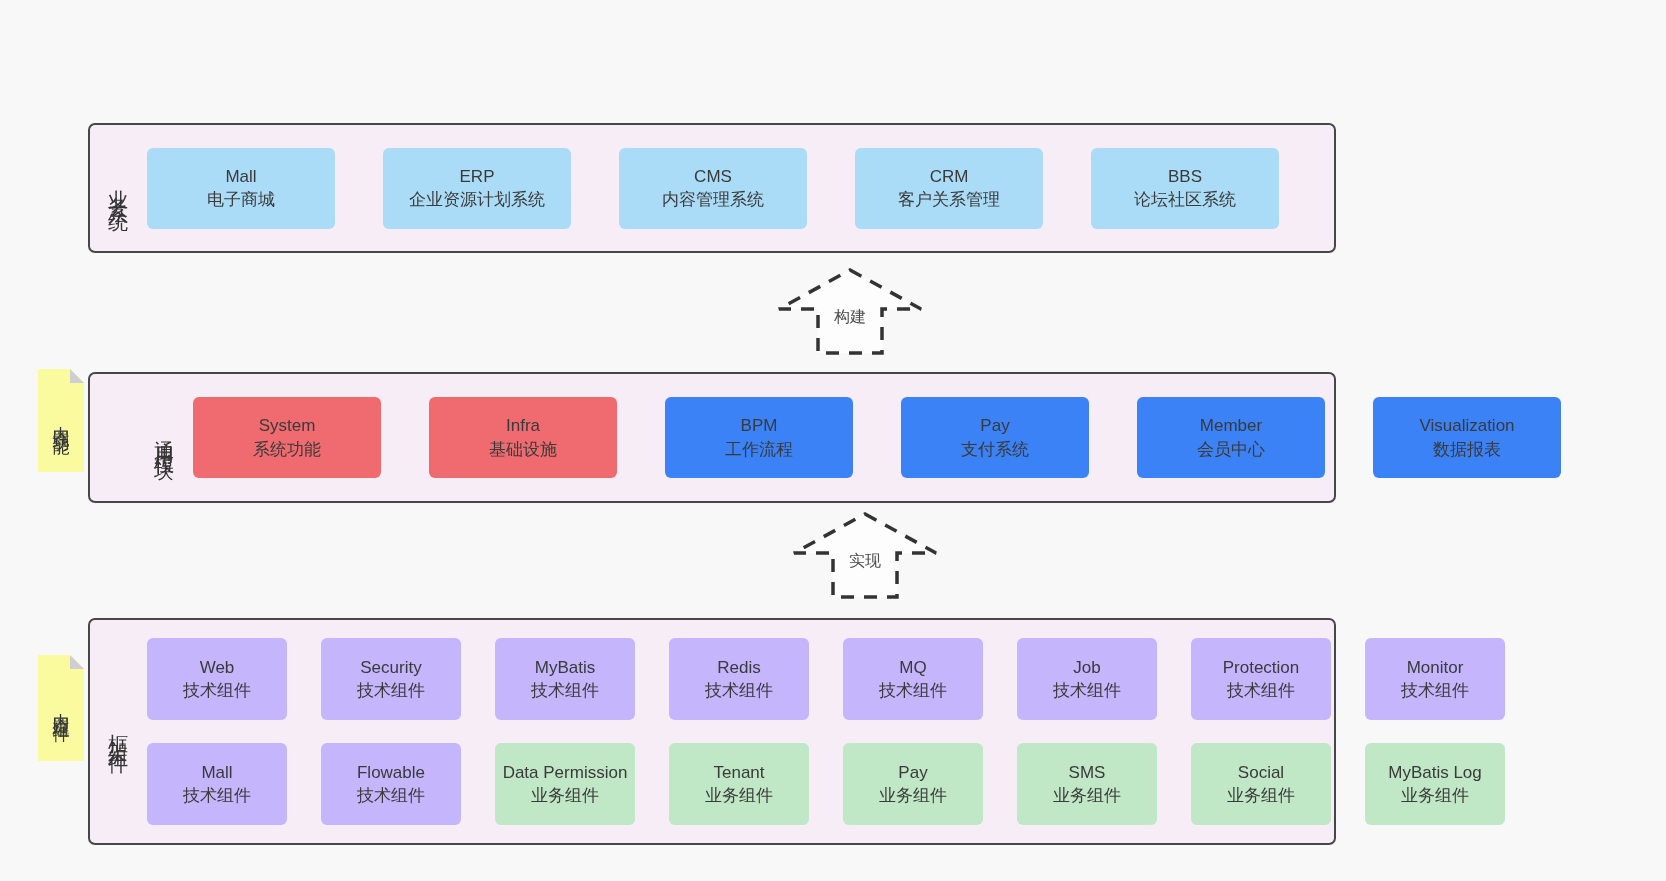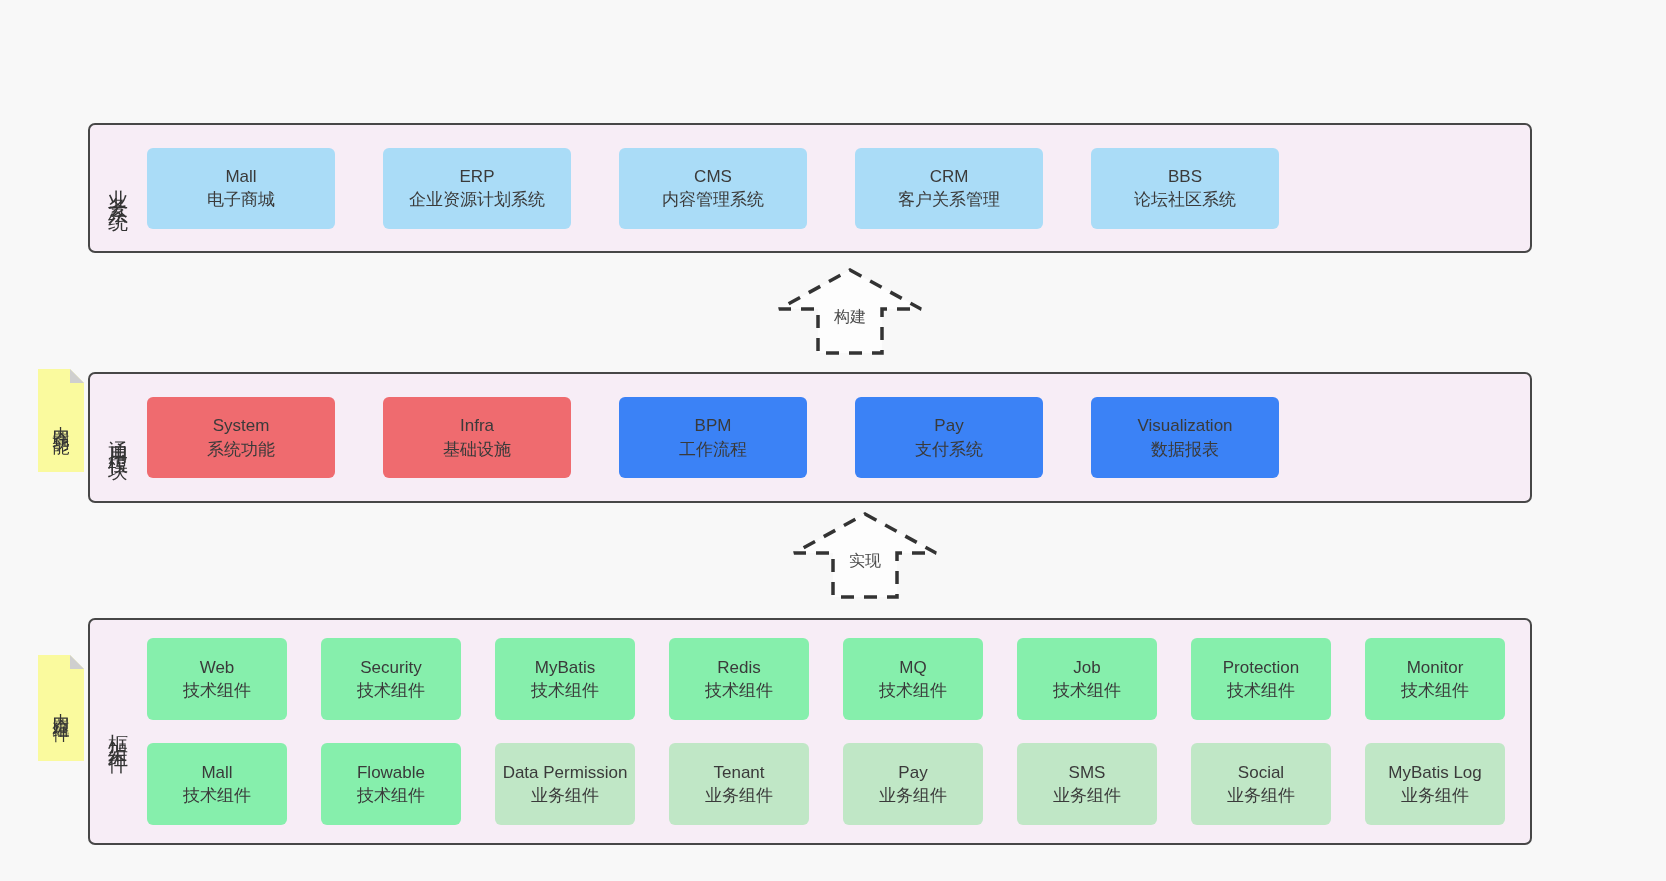--- a/index.html
+++ b/index.html
@@ -6,28 +6,28 @@
   body{
     width:1666px;height:881px;
     background:#f8f8f8;
     font-family:"Liberation Sans","DejaVu Sans",sans-serif;
     color:#3a3a3a;
   }
   .stage{position:relative;width:1666px;height:881px;overflow:hidden;}
 
   
   .band{
-    position:absolute;left:88px;width:1444px;
+    position:absolute;left:88px;width:1248px;
     background:#f7edf6;
     border:2px solid #474747;border-radius:7px;
     box-sizing:border-box;
     display:flex;align-items:stretch;
   }
   #band-business{top:123px;height:130px;}
-  #band-modules{top:372px;height:131px;}
+  #band-modules{top:372px;height:131px;padding-left:46px;}
   #band-framework{top:618px;height:227px;}
 
   .band-label-col{flex:0 0 57px;display:flex;align-items:center;justify-content:center;}
   .vtext{
     writing-mode:vertical-lr;text-orientation:upright;
     font-size:20px;color:#333;letter-spacing:7px;line-height:1;
   }
 
   .boxes{flex:1;display:flex;align-items:center;gap:48px;padding-right:19px;}
   .grid{flex:1;display:flex;flex-direction:column;justify-content:center;gap:23px;padding-right:28px;}
@@ -37,21 +37,21 @@
     border-radius:6px;
     display:flex;flex-direction:column;align-items:center;justify-content:center;
     text-align:center;font-size:17px;line-height:1.38;color:#3a3a3a;
     flex:0 0 auto;
   }
   .w188{width:188px;height:81px;}
   .w140{width:140px;height:82px;}
   .blue{background:#aadcf7;}
   .red{background:#ef6b6f;}
   .pink{background:#3b82f6;}
-  .green{background:#86efac;}
+  .green{background:#c4b5fd;}
   .lgreen{background:#c0e7c6;}
 
   
   .sticky{
     position:absolute;left:38px;width:46px;background:#fafa9e;
     display:flex;align-items:center;justify-content:center;
   }
   #sticky-features{top:369px;height:103px;}
   #sticky-components{top:655px;height:106px;}
   .sticky .vtext{font-size:17px;letter-spacing:4px;}
@@ -132,20 +132,24 @@
       </div>
       <div class="box w188 pink">
         <div>BPM</div>
         <div>工作流程</div>
       </div>
       <div class="box w188 pink">
         <div>Pay</div>
         <div>支付系统</div>
       </div>
       <div class="box w188 pink">
+        <div>Member</div>
+        <div>会员中心</div>
+      </div>
+      <div class="box w188 pink">
         <div>Visualization</div>
         <div>数据报表</div>
       </div>
     </div>
   </div>
 
   <div class="arrow" id="arrow-implement">
     <svg viewBox="0 0 150 90">
       <path d="M75 3 L146 42 L107 42 L107 86 L43 86 L43 42 L4 42 Z" fill="#fdfdfd" stroke="#333" stroke-width="3.5" stroke-dasharray="13 10"></path>
     </svg>

